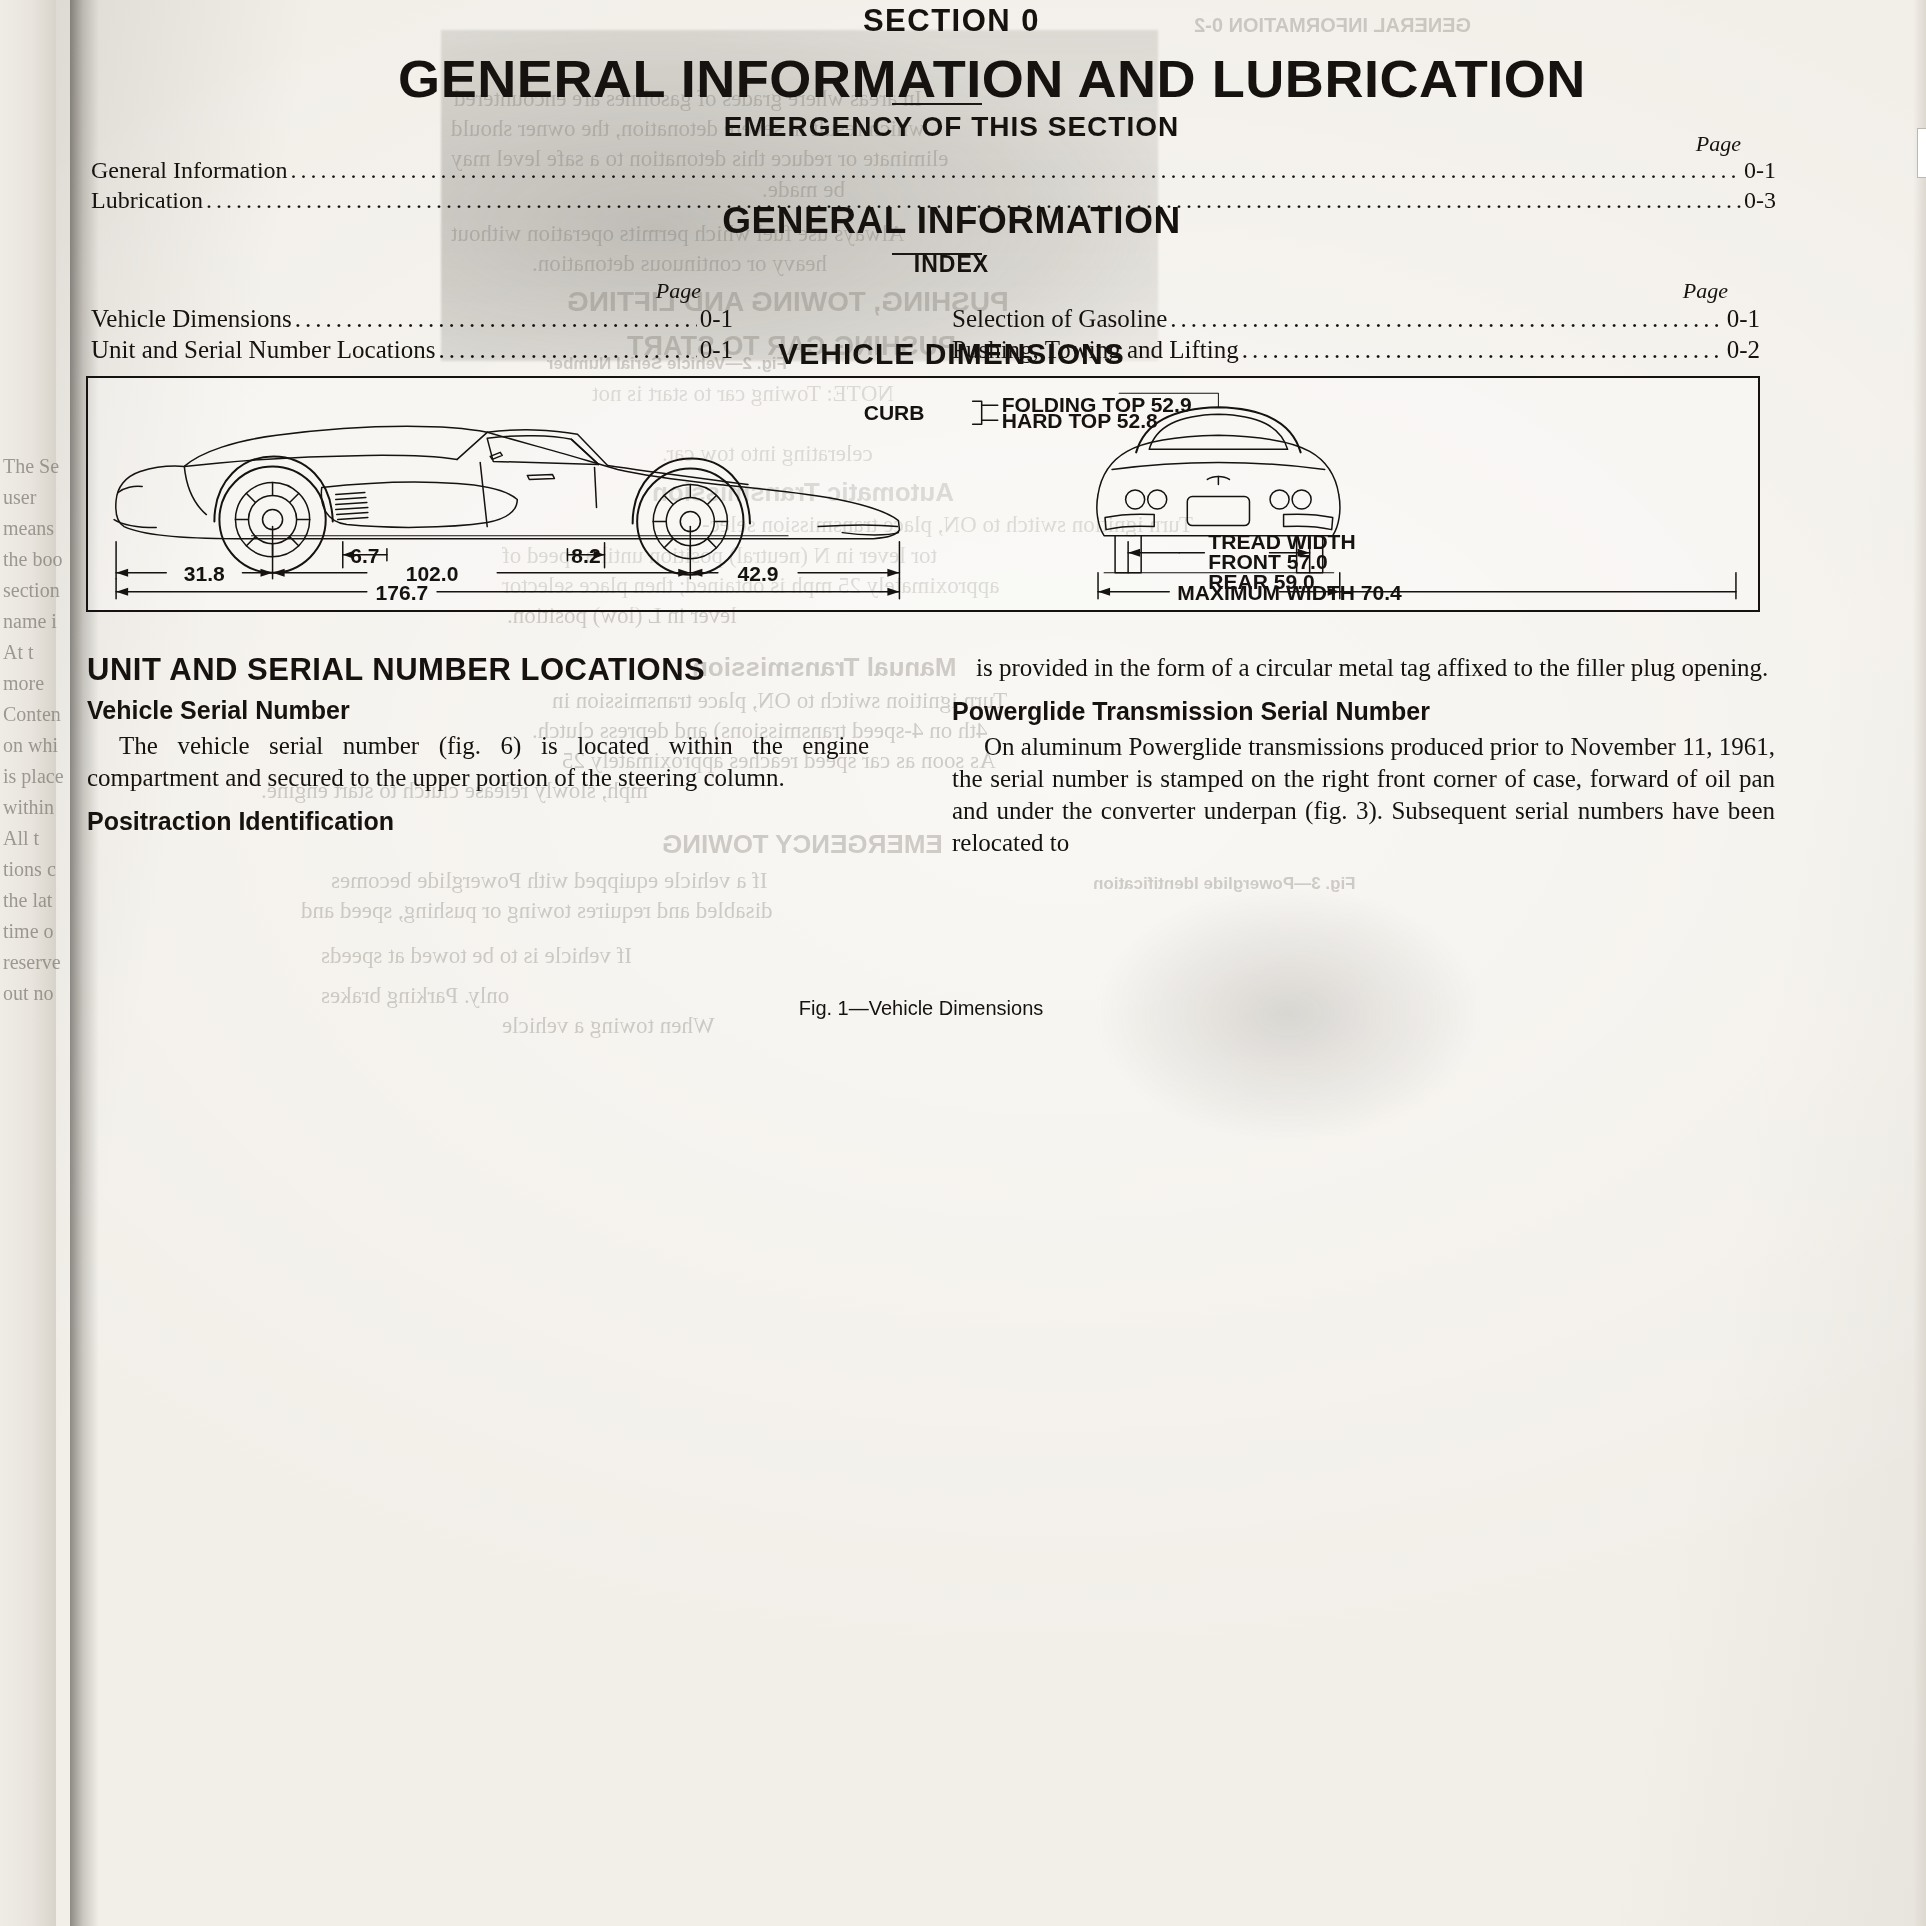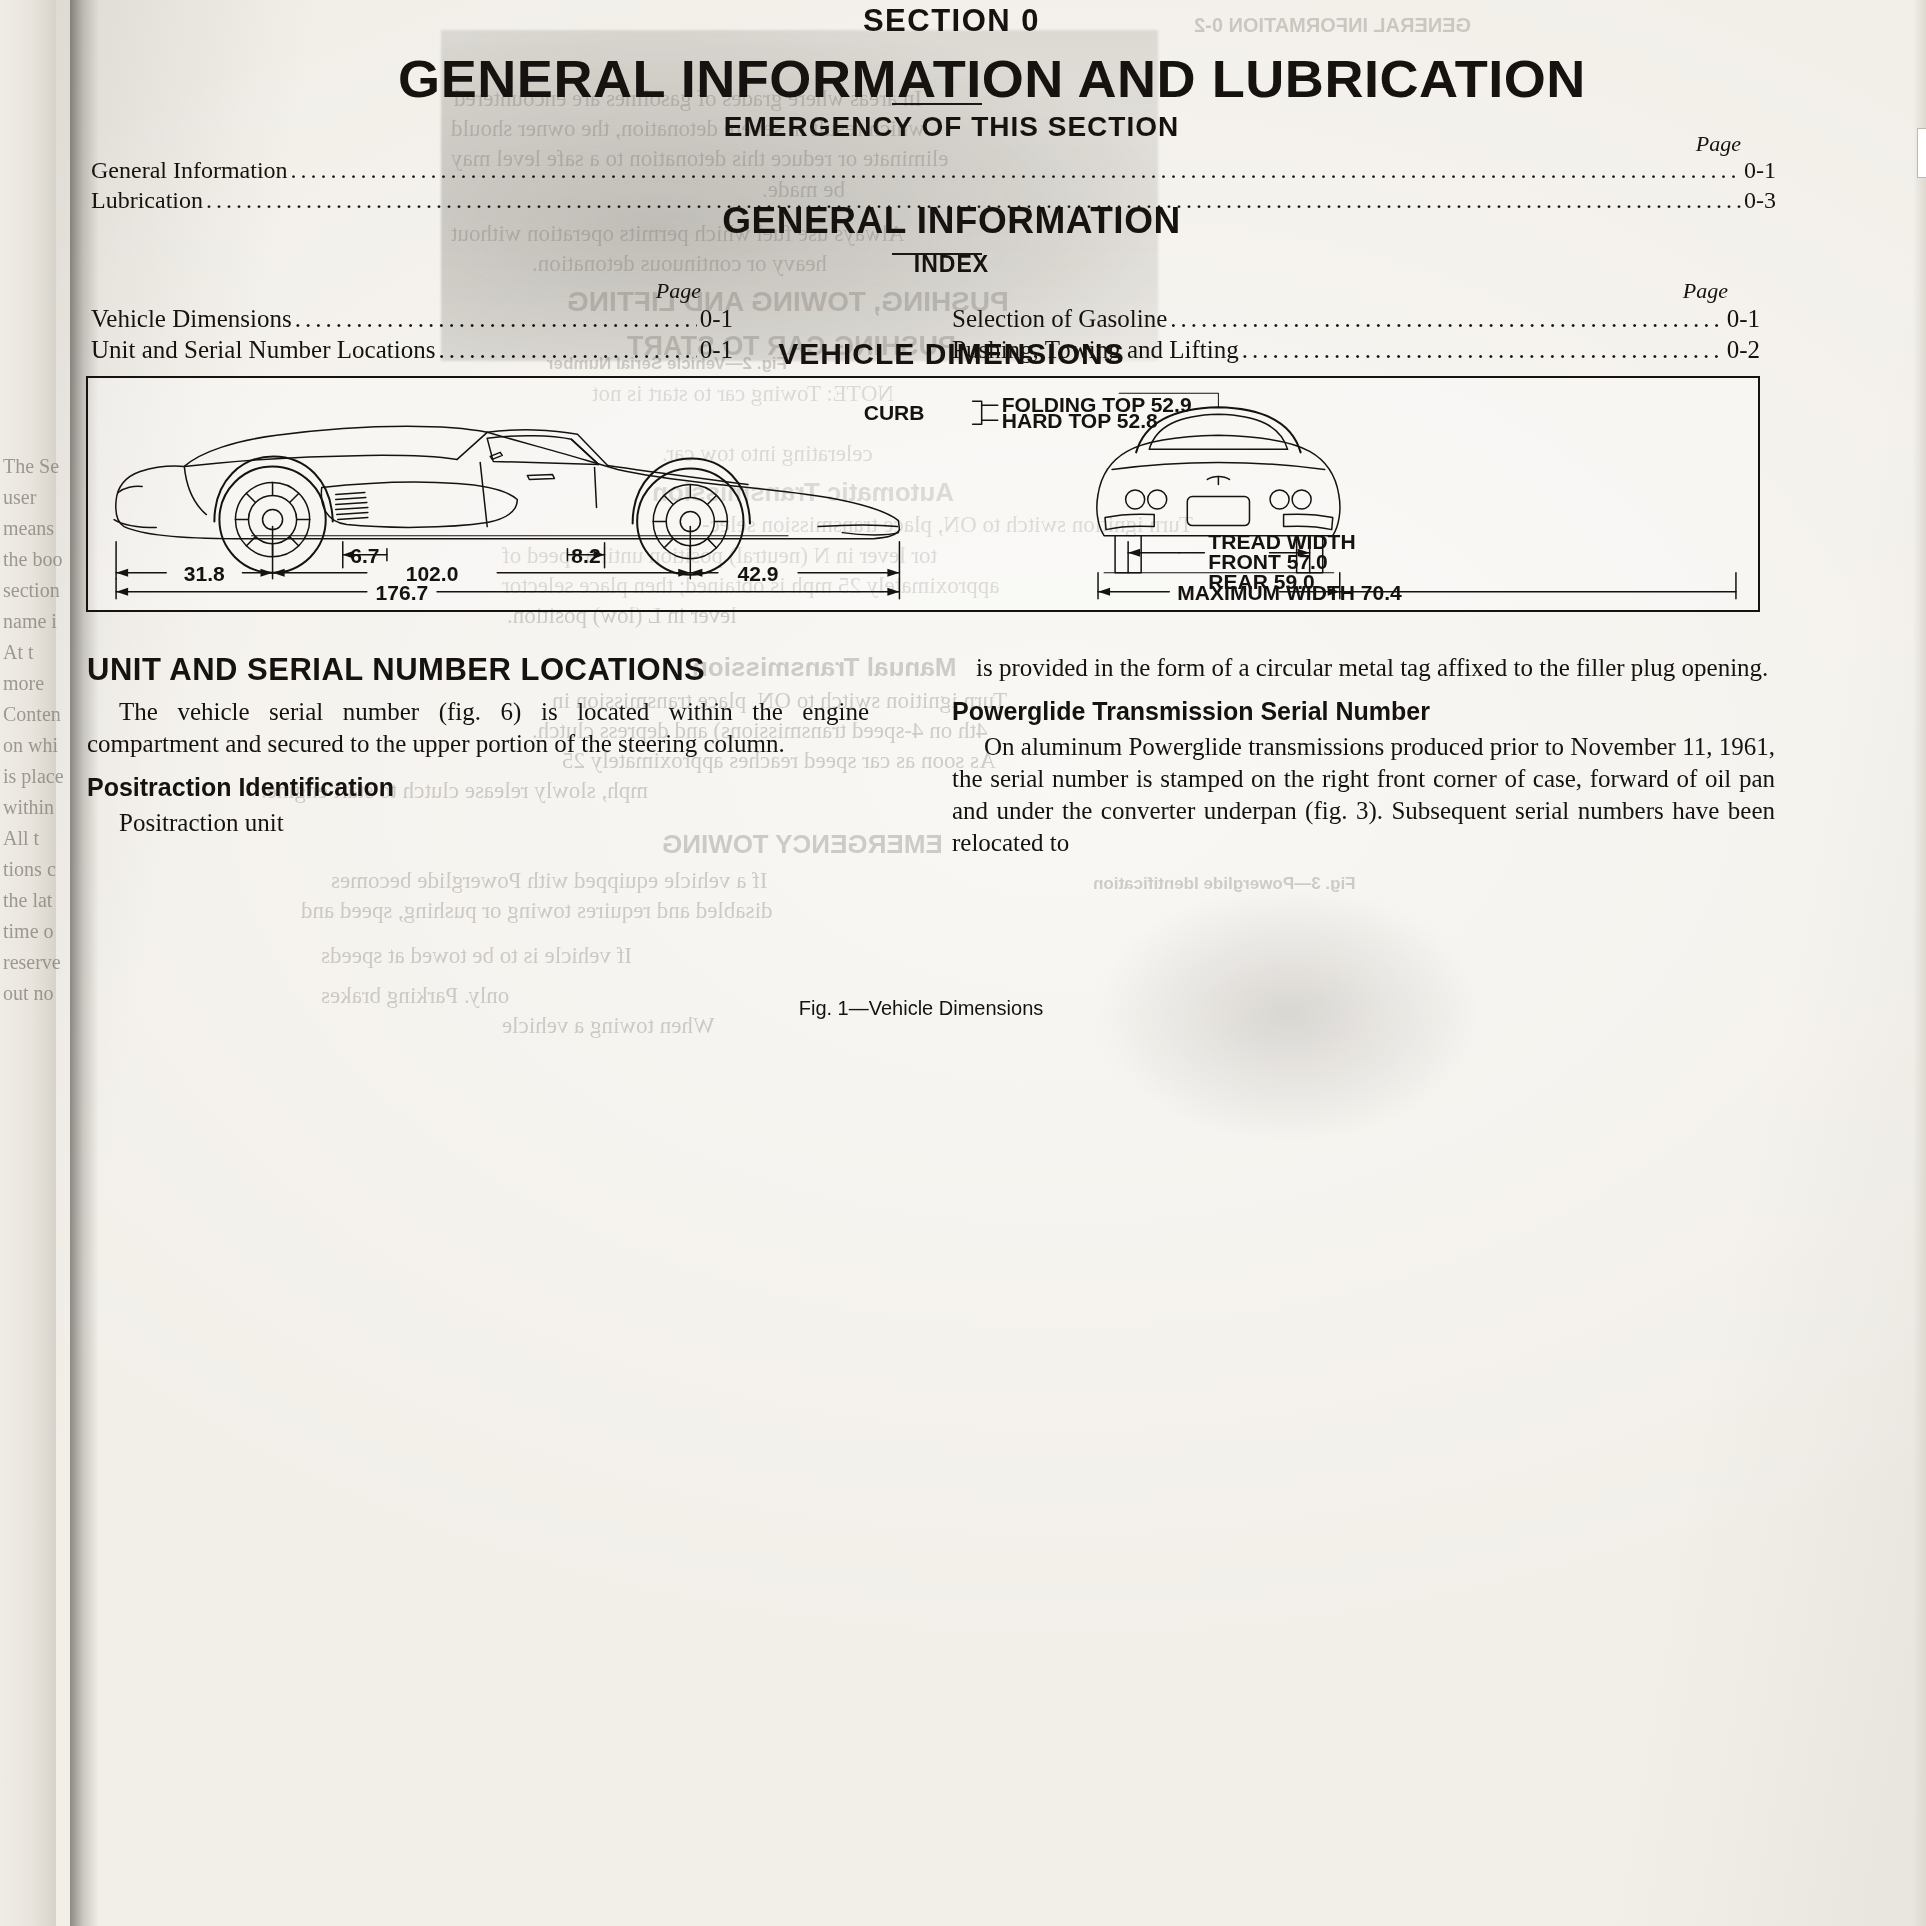--- a/index.html
+++ b/index.html
@@ -655,23 +655,23 @@
 
           <text x="2176" y="446" font-size="42">MAXIMUM WIDTH 70.4</text>
         </g>
       </svg>
 
       <div class="figcap">Fig. 1—Vehicle Dimensions</div>
     </div>
 
     <div id="body-left">
       <div class="h1-sans">UNIT AND SERIAL NUMBER LOCATIONS</div>
+      <div class="h2-sans" style="margin-top:5px;">Vehicle Serial Number</div>
       <p class="para">The vehicle serial number (fig. 6) is located within the engine compartment and secured to the upper portion of the steering column.</p>
       <div class="h2-sans">Positraction Identification</div>
-      <p class="para">Positraction unit</p>
     </div>
 
     <div id="body-right">
       <p class="para noindent">is provided in the form of a circular metal tag affixed to the filler plug opening.</p>
       <div class="h2-sans">Powerglide Transmission Serial Number</div>
       <p class="para">On aluminum Powerglide transmissions produced prior to November 11, 1961, the serial number is stamped on the right front corner of case, forward of oil pan and under the converter underpan (fig. 3). Subsequent serial numbers have been relocated to</p>
     </div>
 
   </div>
 </div>

